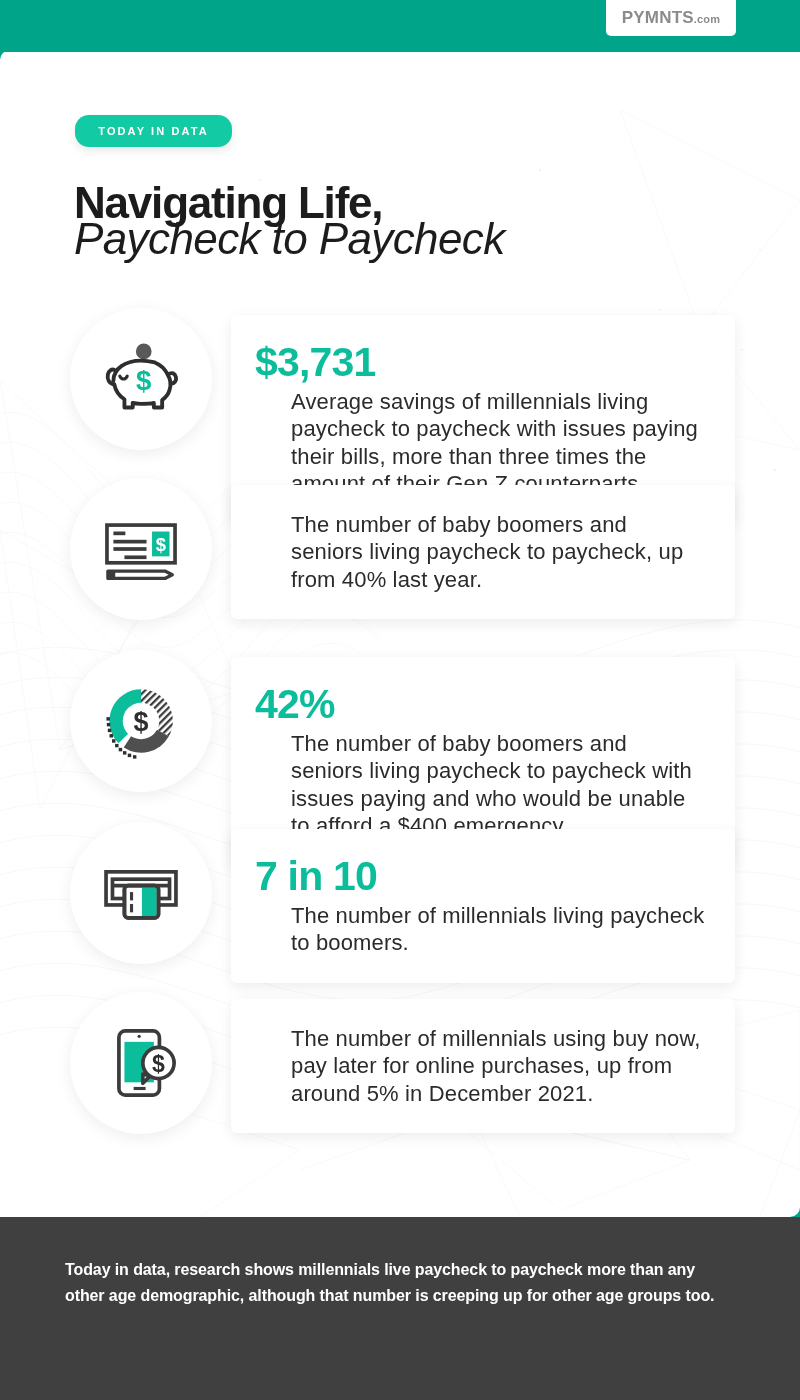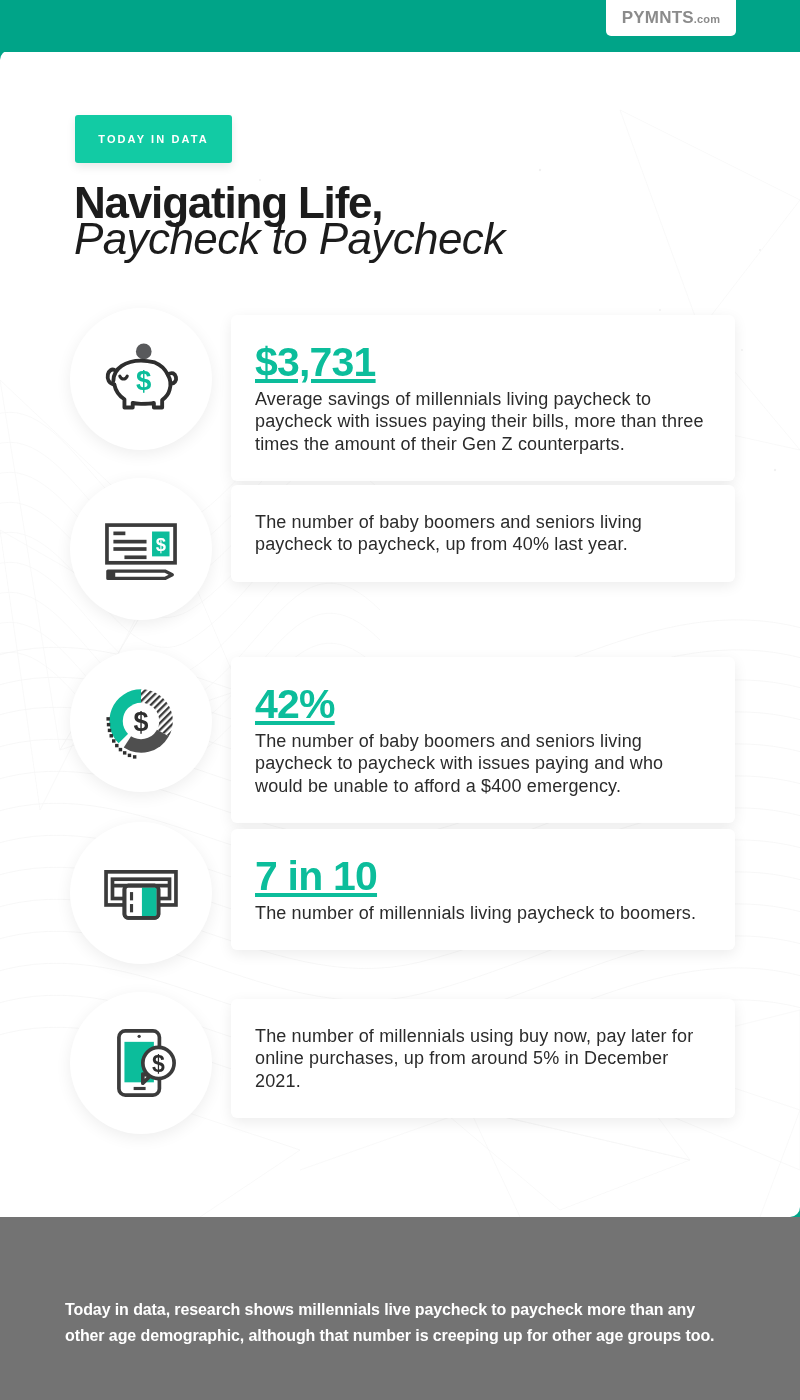--- a/index.html
+++ b/index.html
@@ -68,23 +68,23 @@
     position: relative;
     z-index: 3;
     width: 800px;
     height: 1167px;
   }
 
   
   .badge {
     position: absolute;
     top: 65px; left: 75px;
-    width: 157px; height: 48px;
+    width: 157px; height: 32px;
     background: #12cba4;
-    border-radius: 3px;
+    border-radius: 14px;
     display: flex;
     align-items: center;
     justify-content: center;
     box-shadow: 0 4px 10px rgba(0,0,0,0.09);
   }
   .badge span {
     color: #ffffff;
     font-size: 11px;
     font-weight: bold;
     letter-spacing: 2.1px;
@@ -136,37 +136,37 @@
     padding: 26px 30px 26px 24px;
     z-index: 3;
   }
   .stat {
     font-size: 41px;
     font-weight: bold;
     color: #0cbd9b;
     letter-spacing: -0.8px;
     line-height: 1.05;
     margin-bottom: 4px;
-    text-decoration: underline;
   }
   .desc {
-    font-size: 18px;
+    font-size: 22px;
     color: #2b2b2b;
     line-height: 1.24;
     letter-spacing: 0.15px;
+    margin-left: 36px;
   }
 
   
   .footer {
     position: absolute;
     top: 1217px; left: 0;
     width: 800px; height: 183px;
-    background: #737373;
+    background: #404040;
     z-index: 4;
-    padding: 80px 80px 0 65px;
+    padding: 40px 80px 0 65px;
   }
   .footer p {
     color: #ffffff;
     font-size: 16px;
     font-weight: bold;
     line-height: 1.62;
     letter-spacing: -0.1px;
   }
 </style>
 </head>

